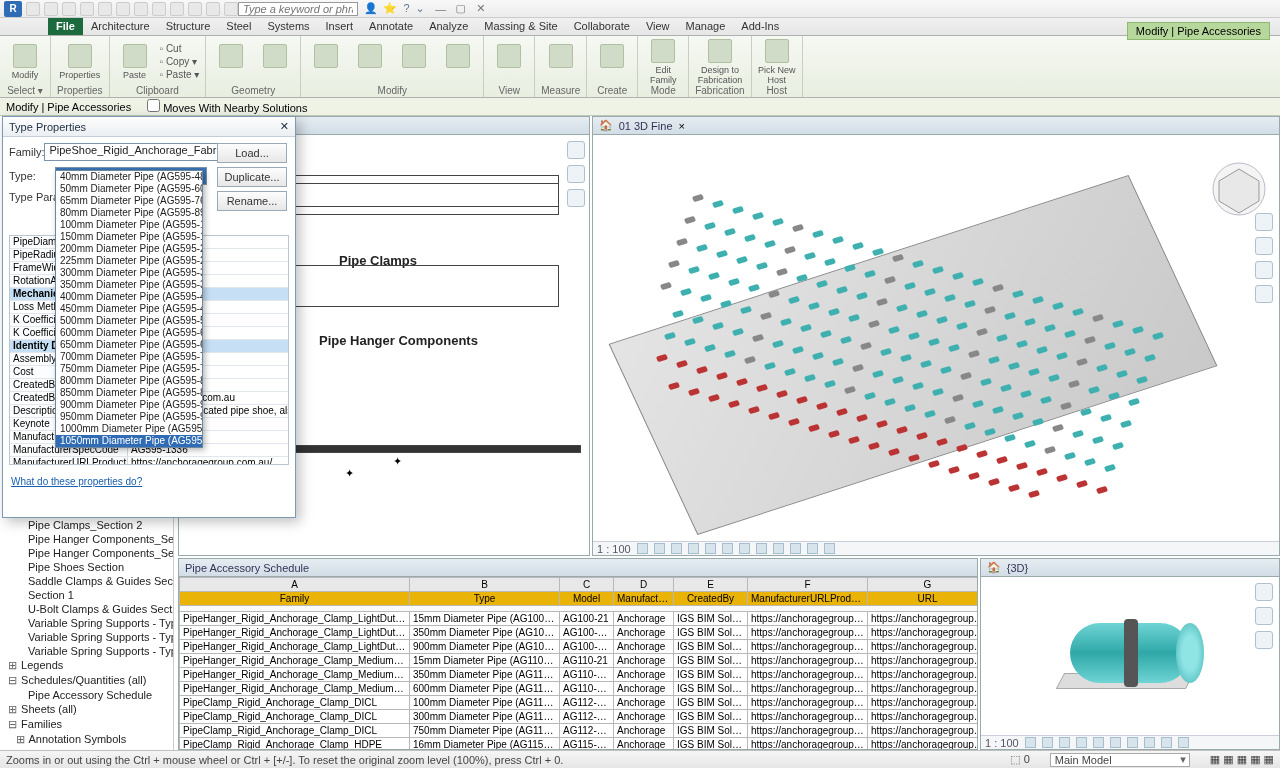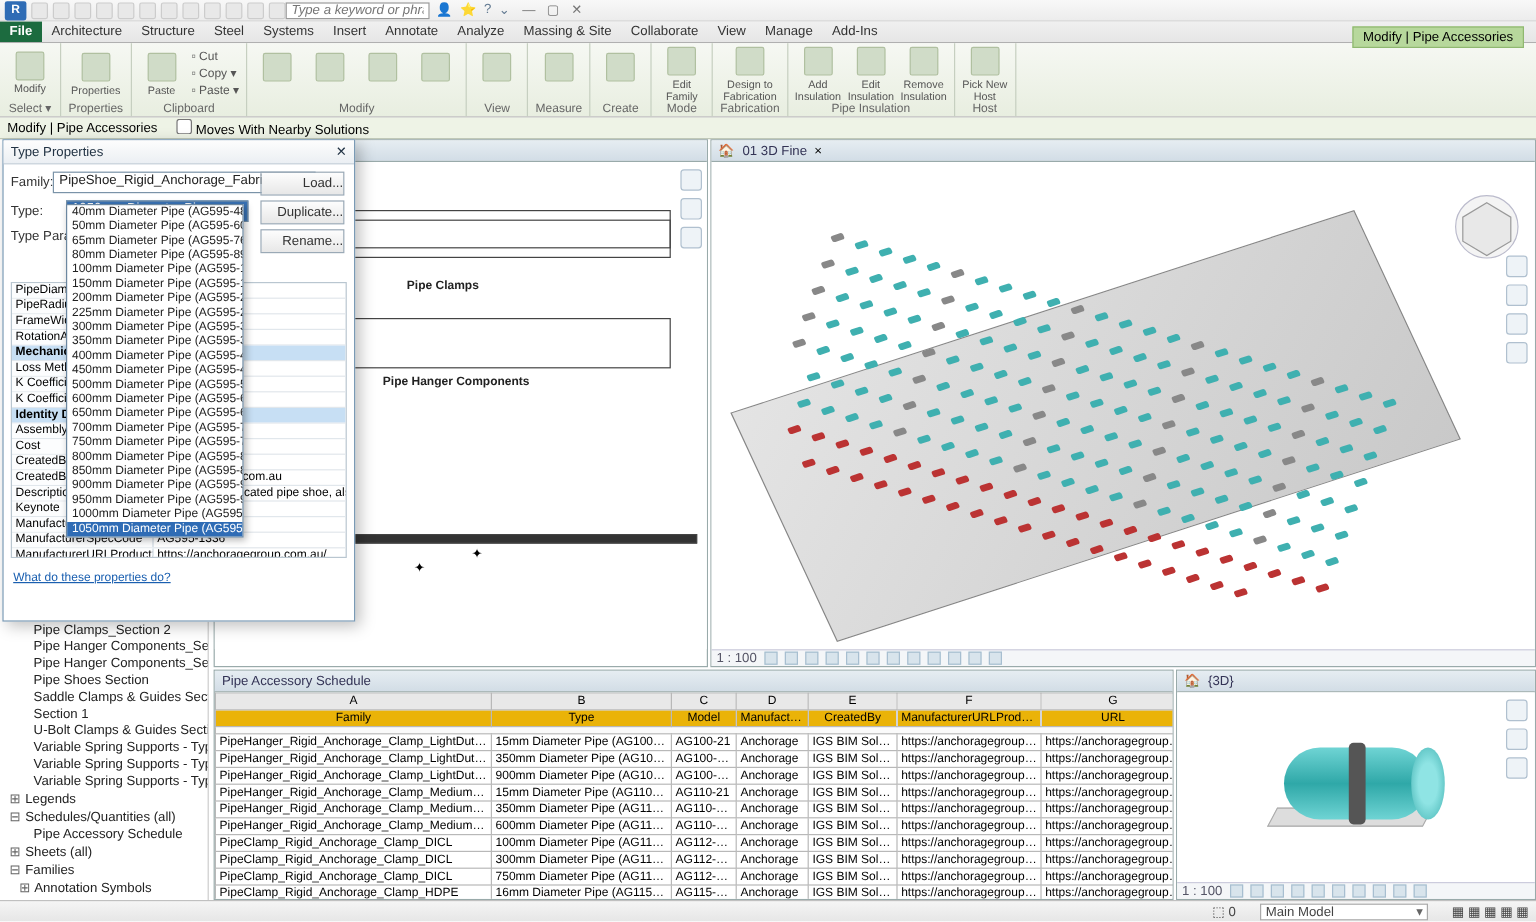--- a/index.html
+++ b/index.html
@@ -10,21 +10,21 @@
 .titlebar .revit-logo { width: 18px; height: 16px; background: #2f6cb5; color: #fff; font-weight: bold; text-align: center; line-height: 16px; border-radius: 2px; margin: 0 4px; font-size: 10px;}
 .titlebar .qat { display:flex; gap:4px; align-items:center;}
 .titlebar .qat span { width:14px; height:14px; background:#e8e8e8; border:1px solid #ccc; border-radius:2px; display:inline-block;}
 .titlebar .title-text { flex:1; text-align:center; color:#555; font-size:11px; white-space:nowrap; overflow:hidden; text-overflow:ellipsis;}
 .titlebar .search-box { width:120px; height:14px; border:1px solid #999; font-style:italic; color:#aaa; padding:0 4px; margin-right:6px; background:#fff;}
 .titlebar .help-icons { display:flex; gap:6px; margin-right:6px;}
 .titlebar .help-icons span {color:#607890;}
 .titlebar .winbtn { width:20px; text-align:center; color:#777;}
 
 
-.ribbon-tabs { height:18px; background:linear-gradient(#f0f0f0,#e6e6e6); display:flex; border-bottom:1px solid #b0b0b0;}
+.ribbon-tabs { height:18px; background:linear-gradient(#f0f0f0,#e6e6e6); display:flex; border-bottom:1px solid #b0b0b0;padding-left:48px;}
 .ribbon-tabs .tab { padding:2px 8px; color:#333; cursor:default;}
 .ribbon-tabs .tab.file { background:#1c6b3f; color:#fff; font-weight:bold;}
 .ribbon-contextual { position:absolute; right:10px; top:22px; background:#b7d89c; padding:2px 8px; border:1px solid #8fb870; font-size:11px;}
 
 
 .ribbon { height:62px; background:linear-gradient(#f6f8f3,#e8eee0); border-bottom:1px solid #b0b0b0; display:flex; }
 .ribbon .panel { border-right:1px solid #c6cfc0; padding:2px 6px 0 6px; display:flex; flex-direction:column; align-items:center; justify-content:space-between;}
 .ribbon .panel .tools { display:flex; gap:6px; align-items:center; flex:1;}
 .ribbon .panel .tools .bigbtn { width:38px; display:flex; flex-direction:column; align-items:center; gap:2px;}
 .ribbon .panel .tools .bigbtn .ico { width:24px; height:24px; background:#d0dcc8; border:1px solid #b0c0a0; border-radius:2px;}
@@ -59,38 +59,38 @@
 .view .navtools .nt { width:18px;height:18px;background:#eef3f7;border:1px solid #b0c0cf; border-radius:3px;}
 .view .viewcube { position:absolute; right:10px; top:24px; width:60px; height:60px; }
 
 .viewA { left:178px; top:0; width:412px; height:440px;}
 .viewB { left:592px; top:0; right:0; height:440px; width:auto;}
 .viewC { left:178px; top:442px; width:800px; bottom:0; height:auto;}
 .viewD { left:980px; top:442px; right:0; bottom:0; width:auto; height:auto;}
 
 
 .sketch-row { position:absolute; border:1px solid #444; }
-.sketch-label { position:absolute; font-size:10px; font-weight:bold; color:#222;}
+.sketch-label { position:absolute; font-size:13px; font-weight:bold; color:#222;margin-top:20px;}
 .iso-floor { position:absolute; background:linear-gradient(135deg,#e4e4e4,#c9c9c9); transform: skewY(-18deg) skewX(22deg); border:1px solid #888;}
 .iso-item { position:absolute; width:10px; height:6px; background:#3fb0b0; transform: skewY(-18deg) skewX(22deg); border-radius:2px;}
 .iso-item.red { background:#b33; }
 .iso-item.gray { background:#888;}
 
 
 .dialog { position:absolute; left:2px; top:116px; width:294px; height:402px; background:#fff; border:1px solid #7a9ab5; box-shadow:4px 4px 12px rgba(0,0,0,0.25); z-index:50;}
 .dialog .dtitle { height:20px; background:linear-gradient(#fdfdfd,#ebeff3); border-bottom:1px solid #c3ced8; display:flex; align-items:center; justify-content:space-between; padding:0 6px; font-size:11px; color:#234;}
 .dialog .dbody { padding:6px; position:relative; height:calc(100% - 20px);}
 .dialog .frow { display:flex; align-items:center; margin-bottom:6px;}
 .dialog .frow label { width:46px; color:#333;}
 .dialog .frow .combo { flex:1; height:18px; border:1px solid #7a93a8; background:#fff; padding:0 16px 0 4px; font-size:10px; color:#222; position:relative;}
 .dialog .frow .combo.sel { background:#3a74b8; color:#fff;}
 .dialog .frow .combo::after { content:"▾"; position:absolute; right:3px; top:1px; color:#555; font-size:9px;}
 .dialog .frow .combo.sel::after{color:#fff;}
 .dialog .sidebtns { position:absolute; right:8px; top:6px; width:70px; display:flex; flex-direction:column; gap:4px;}
-.dialog .sidebtns button, .dialog .dbuttons button { height:20px; background:linear-gradient(#fdfdfd,#e7e7e7); border:1px solid #9aa9b6; font-size:11px; color:#333; cursor:default;text-align:right;}
+.dialog .sidebtns button, .dialog .dbuttons button { height:20px; background:linear-gradient(#fdfdfd,#e7e7e7); border:1px solid #9aa9b6; font-size:11px; color:#333; cursor:default;}
 .dialog .tphdr { font-size:11px; color:#333; margin-top:6px;}
 .dialog .grid { position:absolute; left:6px; right:6px; top:98px; bottom:52px; border:1px solid #b9c6d0; overflow:hidden; background:#fff;}
 .dialog .grid .gr { display:flex; height:13px; border-bottom:1px solid #e1e7ec;}
 .dialog .grid .gr .c1 { width:118px; padding-left:3px; background:#fcfdfe; border-right:1px solid #d0dae2; white-space:nowrap; overflow:hidden; font-size:10px;}
 .dialog .grid .gr .c2 { flex:1; padding-left:3px; font-size:10px; white-space:nowrap; overflow:hidden;}
 .dialog .grid .gr.section .c1 { background:#c7dff4; font-weight:bold; width:100%; border-right:none;}
 .dialog .link { position:absolute; left:8px; bottom:30px; color:#1a5fb0; text-decoration:underline; font-size:10px;}
 .dialog .dbuttons { position:absolute; left:8px; right:8px; bottom:6px; display:flex; gap:6px;}
 .dialog .dbuttons button { flex:1;}
 
@@ -204,28 +204,41 @@
     <div class="panel">
       <div class="tools">
         <div class="bigbtn">
           <div class="ico"></div>
           <div class="lbl">&nbsp;</div>
         </div>
         <div class="bigbtn">
           <div class="ico"></div>
           <div class="lbl">&nbsp;</div>
         </div>
+      </div>
+      <div class="pname">Geometry</div>
+    </div>
+    <div class="panel">
+      <div class="tools">
         <div class="bigbtn">
           <div class="ico"></div>
           <div class="lbl">&nbsp;</div>
         </div>
         <div class="bigbtn">
           <div class="ico"></div>
           <div class="lbl">&nbsp;</div>
         </div>
+        <div class="bigbtn">
+          <div class="ico"></div>
+          <div class="lbl">&nbsp;</div>
+        </div>
+        <div class="bigbtn">
+          <div class="ico"></div>
+          <div class="lbl">&nbsp;</div>
+        </div>
       </div>
       <div class="pname">Modify</div>
     </div>
     <div class="panel">
       <div class="tools">
         <div class="bigbtn">
           <div class="ico"></div>
           <div class="lbl">&nbsp;</div>
         </div>
       </div>
@@ -259,37 +272,20 @@
       <div class="pname">Mode</div>
     </div>
     <div class="panel">
       <div class="tools">
         <div class="bigbtn">
           <div class="ico"></div>
           <div class="lbl">Design to Fabrication</div>
         </div>
       </div>
       <div class="pname">Fabrication</div>
-    </div>
-    <div class="panel">
-      <div class="tools">
-        <div class="bigbtn">
-          <div class="ico"></div>
-          <div class="lbl">Add Insulation</div>
-        </div>
-        <div class="bigbtn">
-          <div class="ico"></div>
-          <div class="lbl">Edit Insulation</div>
-        </div>
-        <div class="bigbtn">
-          <div class="ico"></div>
-          <div class="lbl">Remove Insulation</div>
-        </div>
-      </div>
-      <div class="pname">Pipe Insulation</div>
     </div>
     <div class="panel">
       <div class="tools">
         <div class="bigbtn">
           <div class="ico"></div>
           <div class="lbl">Pick New Host</div>
         </div>
       </div>
       <div class="pname">Host</div>
     </div>
@@ -865,17 +861,18 @@
     <div class="opt">750mm Diameter Pipe (AG595-762)</div>
     <div class="opt">800mm Diameter Pipe (AG595-813)</div>
     <div class="opt">850mm Diameter Pipe (AG595-864)</div>
     <div class="opt">900mm Diameter Pipe (AG595-914)</div>
     <div class="opt">950mm Diameter Pipe (AG595-966)</div>
     <div class="opt">1000mm Diameter Pipe (AG595-1016)</div>
     <div class="opt hl">1050mm Diameter Pipe (AG595-1066)</div>
   </div>
 
 <div class="statusbar">
+  <span>Zooms in or out using the Ctrl + mouse wheel or Ctrl + [+/-]. To reset the original zoom level (100%), press Ctrl + 0.</span>
   <span class="flex"></span>
   <span>⬚ <span>0</span></span>
   <span class="combo" style="width:140px;">Main Model</span>
   <span>▦ ▦ ▦ ▦ ▦</span>
 </div>
 
 </body></html>

